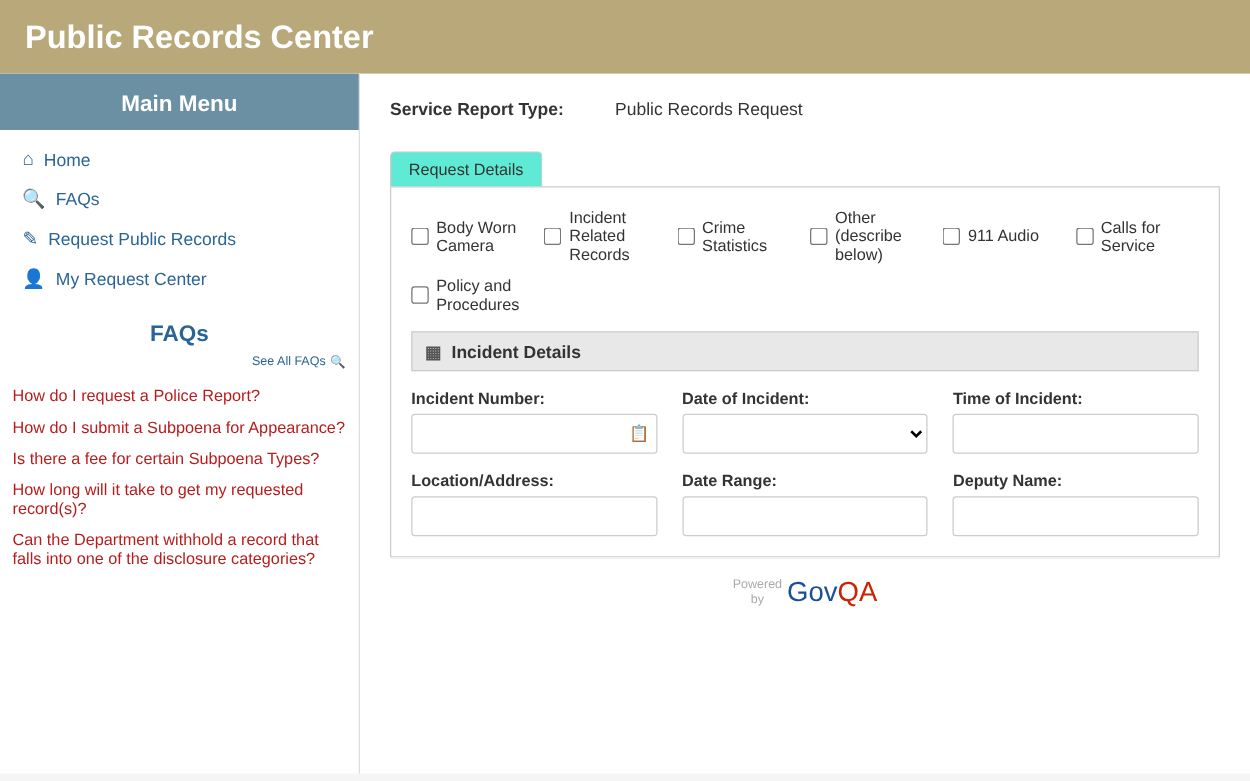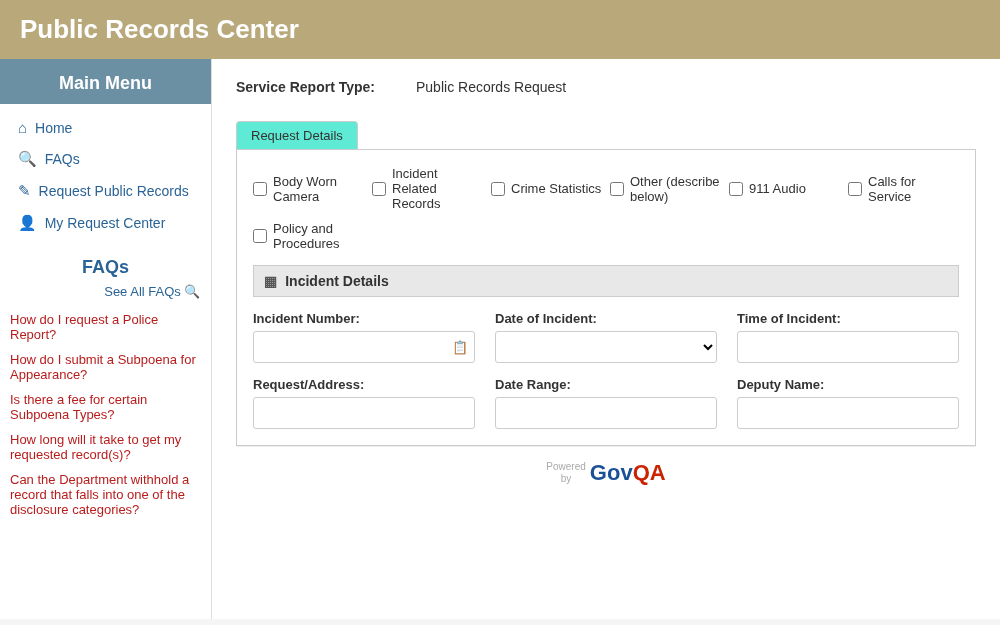--- a/index.html
+++ b/index.html
@@ -17,21 +17,21 @@
     }
 
     
     .layout {
       display: flex;
       min-height: 560px;
     }
 
     
     .sidebar {
-      width: 212px;
+      width: 288px;
       background: #fff;
       border-right: 1px solid #ddd;
       padding: 0 0 20px 0;
       flex-shrink: 0;
     }
     .sidebar-main-menu {
       background: #6b8fa3;
       text-align: center;
       padding: 14px 0 10px;
       color: #fff;
@@ -63,21 +63,21 @@
       text-align: center;
       color: #2a6496;
       font-size: 18px;
       font-weight: bold;
       margin-bottom: 6px;
     }
     .see-all-faqs {
       display: flex;
       justify-content: flex-end;
       color: #2a6496;
-      font-size: 13px;
+      font-size: 10px;
       cursor: pointer;
       margin-bottom: 8px;
     }
     .see-all-faqs .search-icon {
       margin-left: 4px;
     }
     .faq-item {
       color: #b91c1c;
       font-size: 13px;
       padding: 5px 0;
@@ -226,21 +226,21 @@
       color: #999;
     }
     .govqa-powered {
       font-size: 10px;
       color: #aaa;
       margin-right: 4px;
       line-height: 1.2;
     }
     .govqa-brand {
       font-size: 22px;
-      font-weight: bold;
+      font-weight: normal;
     }
     .gov-part { color: #1a5096; }
     .qa-part { color: #cc2200; }
   </style>
 </head>
 <body>
 
 <div class="header">
   <h1>Public Records Center</h1>
 </div>
@@ -352,21 +352,21 @@
             <option value=""></option>
           </select>
         </div>
 
         <div class="form-field">
           <label>Time of Incident:</label>
           <input type="text" style="">
         </div>
 
         <div class="form-field">
-          <label>Request/Address:</label>
+          <label>Location/Address:</label>
           <input type="text" style="">
         </div>
 
         <div class="form-field">
           <label>Date Range:</label>
           <input type="text" style="">
         </div>
 
         <div class="form-field">
           <label>Deputy Name:</label>

